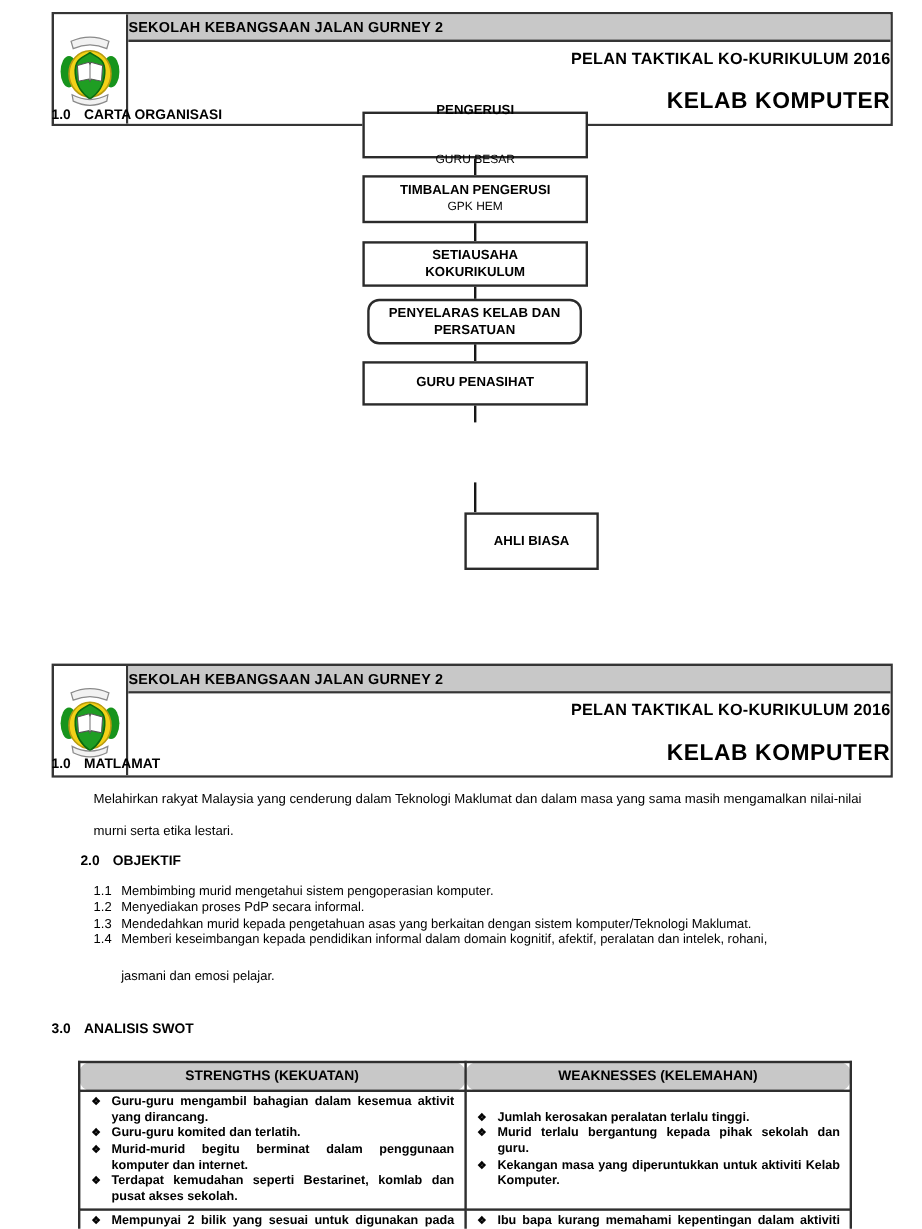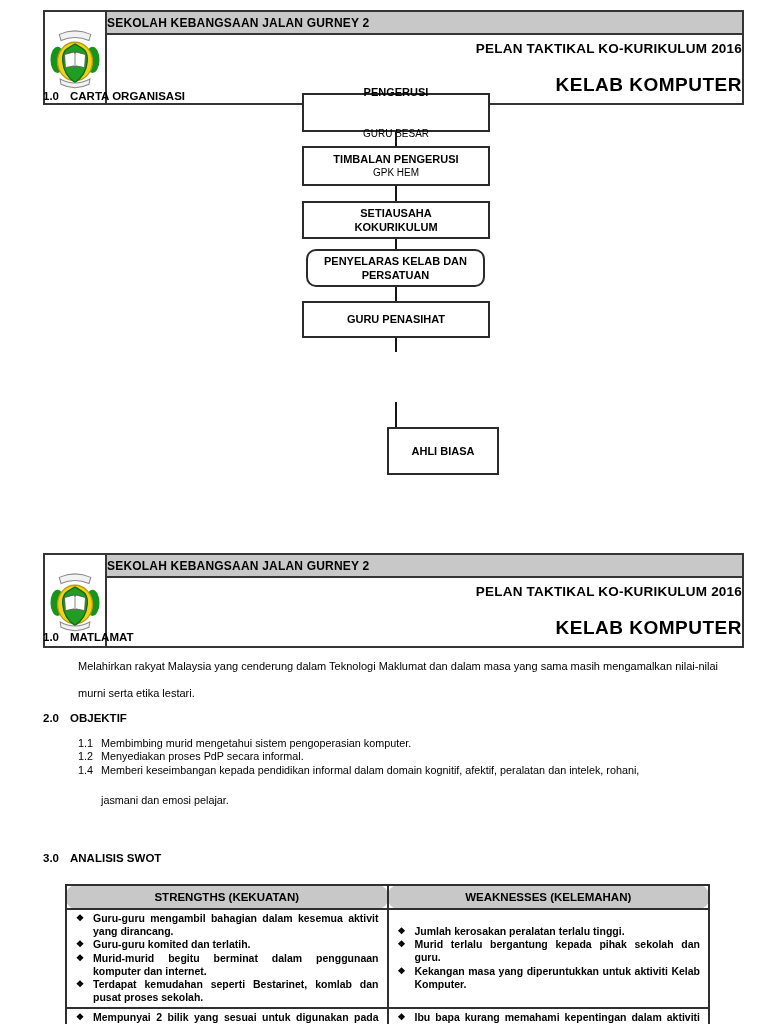--- a/index.html
+++ b/index.html
@@ -143,31 +143,35 @@
         <div class="club">KELAB KOMPUTER</div>
       </div>
     </div>
   </header>
 
   <div class="sec-head" style="top:631px;">
     <span class="num">1.0</span><span>MATLAMAT</span>
   </div>
   <p class="para" style="top:653px;">Melahirkan rakyat Malaysia yang cenderung dalam Teknologi Maklumat dan dalam masa yang sama masih mengamalkan nilai-nilai murni serta etika lestari.</p>
 
-  <div class="sec-head" style="top:712px;">
+  <div class="sec-head" style="top:712px;margin-left:24px;">
     <span class="num">2.0</span><span>OBJEKTIF</span>
   </div>
   <div class="obj-list" style="top:737px;">
     <div class="obj-row">
       <span class="obj-num">1.1</span>
       <span class="obj-text">Membimbing murid mengetahui sistem pengoperasian komputer.</span>
     </div>
     <div class="obj-row">
       <span class="obj-num">1.2</span>
       <span class="obj-text">Menyediakan proses PdP secara informal.</span>
+    </div>
+    <div class="obj-row">
+      <span class="obj-num">1.3</span>
+      <span class="obj-text">Mendedahkan murid kepada pengetahuan asas yang berkaitan dengan sistem komputer/Teknologi Maklumat.</span>
     </div>
     <div class="obj-row">
       <span class="obj-num">1.4</span>
       <span class="obj-text">Memberi keseimbangan kepada pendidikan informal dalam domain kognitif, afektif, peralatan dan intelek, rohani,</span>
     </div>
     <div class="obj-cont">jasmani dan emosi pelajar.</div>
   </div>
 
   <div class="sec-head" style="top:852px;">
     <span class="num">3.0</span><span>ANALISIS SWOT</span>
@@ -180,21 +184,21 @@
         <th>WEAKNESSES (KELEMAHAN)</th>
       </tr>
     </thead>
     <tbody>
       <tr>
         <td>
           <ul class="swot-list">
             <li><span class="blt">❖</span><span>Guru-guru mengambil bahagian dalam kesemua aktivit yang dirancang.</span></li>
             <li><span class="blt">❖</span><span>Guru-guru komited dan terlatih.</span></li>
             <li><span class="blt">❖</span><span>Murid-murid begitu berminat dalam penggunaan komputer dan internet.</span></li>
-            <li><span class="blt">❖</span><span>Terdapat kemudahan seperti Bestarinet, komlab dan pusat proses sekolah.</span></li>
+            <li><span class="blt">❖</span><span>Terdapat kemudahan seperti Bestarinet, komlab dan pusat akses sekolah.</span></li>
           </ul>
         </td>
         <td class="offset">
           <ul class="swot-list">
             <li><span class="blt">❖</span><span>Jumlah kerosakan peralatan terlalu tinggi.</span></li>
             <li><span class="blt">❖</span><span>Murid terlalu bergantung kepada pihak sekolah dan guru.</span></li>
             <li><span class="blt">❖</span><span>Kekangan masa yang diperuntukkan untuk aktiviti Kelab Komputer.</span></li>
           </ul>
         </td>
       </tr>

